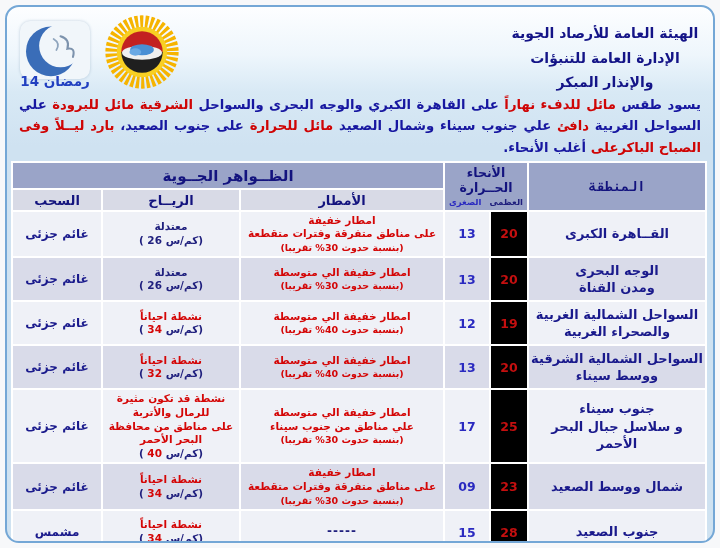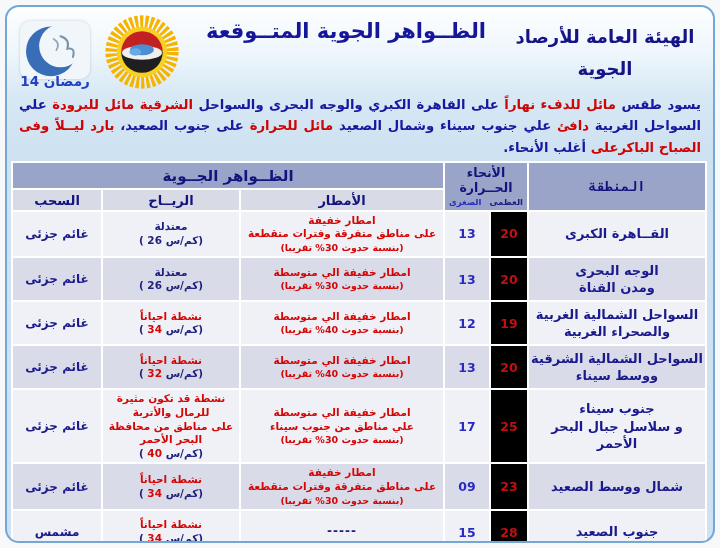--- a/index.html
+++ b/index.html
@@ -3,21 +3,21 @@
 <meta charset="utf-8">
 <style>
   html,body{margin:0;padding:0;width:720px;height:548px;overflow:hidden;
     background:#f7f8fa;font-family:"DejaVu Sans",sans-serif;}
   .card{position:absolute;top:5px;left:5px;width:706px;height:534px;
     border:2px solid #74a7d6;border-radius:14px;overflow:hidden;
     background:linear-gradient(180deg,#fdfeff 0%,#eef6fc 9%,#d8e9f5 16%,#cfe2f1 26%,#cfe2f1 100%);}
   
   .topbar{display:flex;align-items:flex-start;height:86px;padding:6px 10px 0 6px;box-sizing:border-box;}
   .agency{width:196px;text-align:center;color:#141487;font-weight:bold;
-    font-size:18px;line-height:1.75;padding-top:8px;}
+    font-size:14px;line-height:1.75;padding-top:8px;}
   .titleblock{flex:1;text-align:center;padding-top:6px;}
   .title{color:#16169a;font-weight:bold;font-size:21px;letter-spacing:.5px;}
   .date{color:#cf0000;font-weight:bold;font-size:15px;margin-top:11px;}
   .logos{display:flex;align-items:flex-end;gap:8px;width:172px;justify-content:flex-end;}
   .sun{width:74px;height:74px;margin-top:2px;}
   .crescentwrap{width:84px;text-align:center;}
   .badge{width:70px;height:58px;margin:2px auto 0;background:#f1f6fa;border-radius:10px;
     box-shadow:0 0 3px rgba(120,150,180,.45);}
   .ramadan{color:#2240c0;font-weight:bold;font-size:13.5px;margin-top:-6px;}
   
@@ -51,23 +51,23 @@
   td.clouds{color:#1a1a8c;font-size:12px;}
 </style>
 </head>
 <body>
 
 <div class="card">
 
   <div class="topbar">
     <div class="agency">
       <div>الهيئة العامة للأرصاد الجوية</div>
+      <div>الإدارة العامة للتنبؤات والإنذار المبكر</div>
     </div>
     <div class="titleblock">
-      <div class="title">الظــواهر الجوية المتــوقعة</div>
     </div>
     <div class="logos">
       <div class="sun">
         <svg viewBox="0 0 100 100" width="74" height="74" aria-hidden="true">
           <circle cx="50" cy="50" r="41" fill="none" stroke="#f6b400" stroke-width="17" stroke-dasharray="4.2 2.6"></circle>
           <circle cx="50" cy="50" r="34" fill="#f8cf23"></circle>
           <path d="M22,50 a28,28 0 0 1 56,0 z" fill="#c32121"></path>
           <path d="M22,50 a28,28 0 0 0 56,0 z" fill="#1f1f1f"></path>
           <ellipse cx="50" cy="51" rx="27" ry="9.5" fill="#efefef"></ellipse>
           <ellipse cx="50" cy="47" rx="16" ry="7.5" fill="#4a8fd4"></ellipse>

